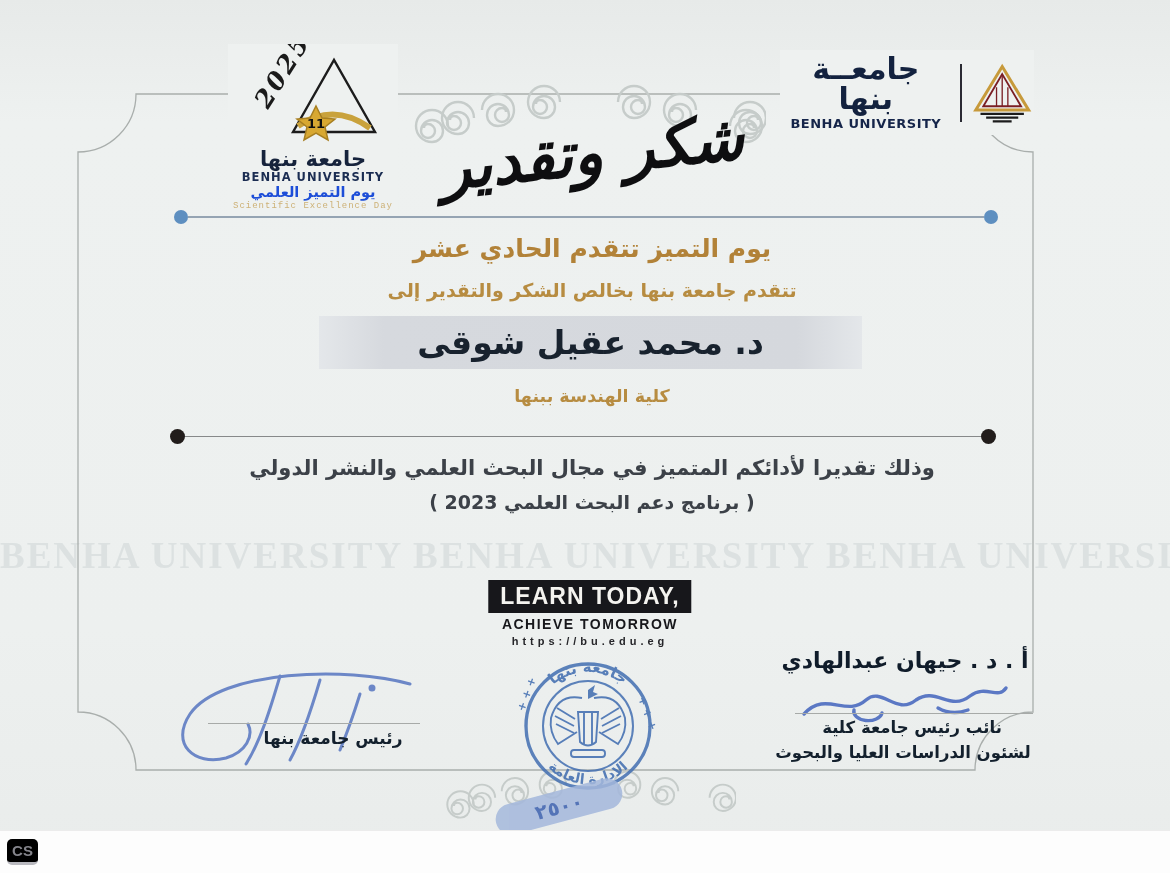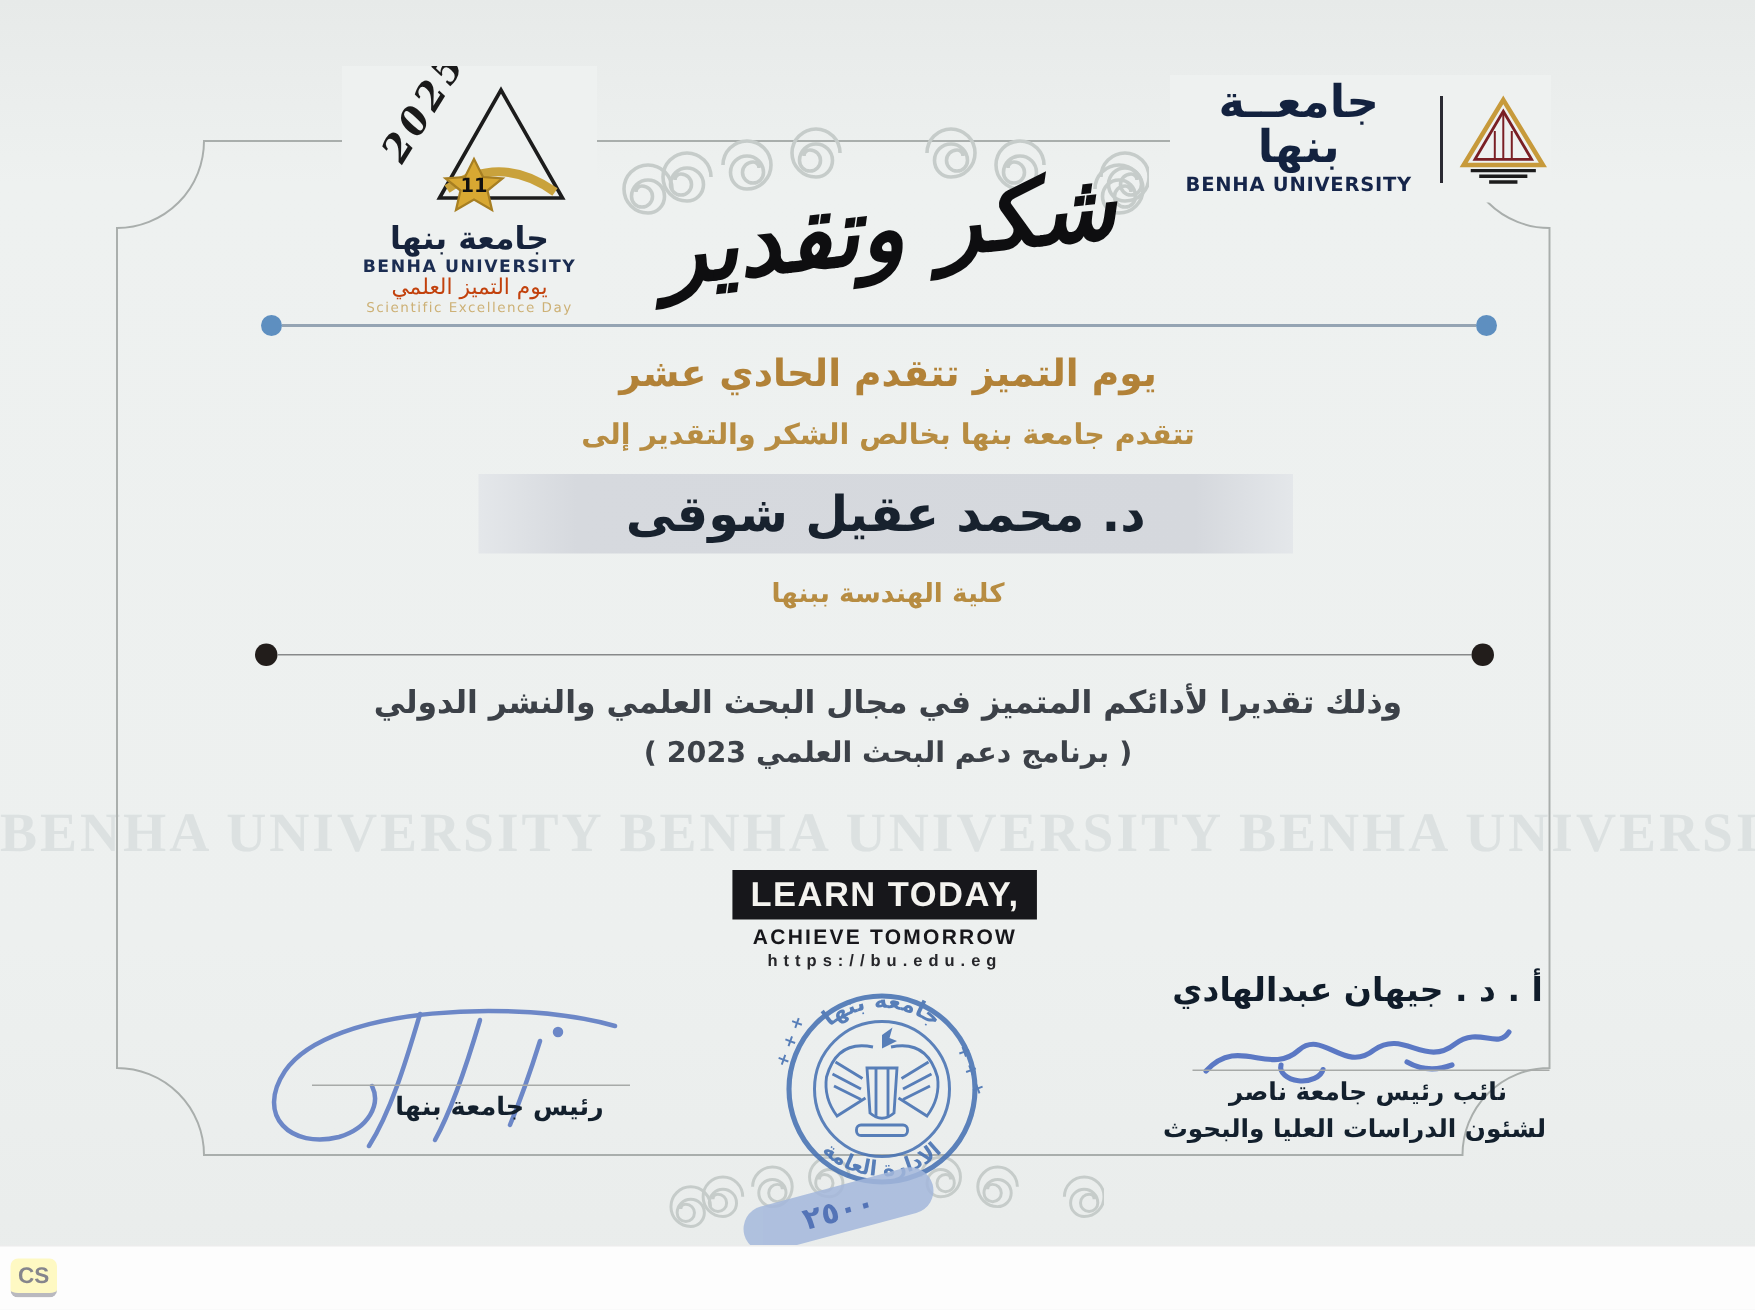--- a/index.html
+++ b/index.html
@@ -18,22 +18,22 @@
   .watermark{
     left:0;right:0;top:534px;text-align:center;white-space:nowrap;
     font-family:"Liberation Serif",serif;font-size:37px;letter-spacing:2px;
     color:#dce1e1;font-weight:bold;
   }
 
   
   .event-logo{left:228px;top:44px;width:170px;text-align:center;background:#eef1f0;padding-bottom:4px;}
   .event-logo .org-ar{font-size:21px;font-weight:bold;color:#16233c;line-height:1.05;}
   .event-logo .org-en{font-size:11.5px;font-weight:bold;color:#1b2d52;letter-spacing:1px;}
-  .event-logo .event-ar{font-size:14.5px;font-weight:normal;color:#c2410c;line-height:1.2;}
-  .event-logo .event-en{font-size:9px;color:#cdb176;letter-spacing:1px;}
+  .event-logo .event-ar{font-size:14.5px;font-weight:bold;color:#1d4ed8;line-height:1.2;}
+  .event-logo .event-en{font-size:9px;color:#cdb176;letter-spacing:1px;font-family:Liberation Mono, monospace;}
 
   .univ-logo{left:780px;top:50px;width:250px;display:flex;align-items:center;justify-content:flex-end;gap:10px;background:#eef1f0;padding:4px 2px;}
   .univ-logo .txt{text-align:center;}
   .univ-logo .org-ar{font-size:30px;font-weight:bold;color:#13223f;line-height:1;}
   .univ-logo .org-en{font-size:13px;font-weight:bold;color:#15254a;letter-spacing:.5px;margin-top:2px;}
   .univ-logo .vbar{width:2px;height:58px;background:#2a2a33;}
 
   
   .ornament{pointer-events:none;}
 
@@ -90,21 +90,21 @@
     color:#3a5fae;font-size:20px;font-weight:bold;letter-spacing:7px;
   }
 
   
   .scanbar{
     left:0;bottom:0;width:100%;height:43px;background:#fdfdfd;border-top:1px solid #ececec;
     display:flex;align-items:center;gap:11px;box-sizing:border-box;padding-left:7px;
     font-family:"Liberation Sans",sans-serif;
   }
   .cs-icon{
-    width:31px;height:26px;border-radius:5px;background:#fef9c3;color:#85858c;
+    width:31px;height:26px;border-radius:5px;background:#000000;color:#85858c;
     display:flex;align-items:center;justify-content:center;
     font-size:15px;font-weight:bold;border-bottom:3px solid #b9b9bf;box-sizing:border-box;
   }
   .scan-label{color:#a3a3a9;font-size:24px;}
 </style>
 </head>
 <body>
 
 <div class="page">
 
@@ -225,21 +225,21 @@
 
   <div class="abs centered sig-name" style="left:905px;top:648px;" dir="rtl">أ . د . جيهان عبدالهادي</div>
   <svg class="abs ink" style="left:788px;top:672px;" width="234" height="58" viewBox="0 0 234 58">
     <g fill="none" stroke="#4c6cc0" stroke-width="3.4" stroke-linecap="round" opacity="0.9">
       <path d="M 16 42 C 38 18 58 46 78 28 C 94 14 108 44 128 28 C 148 14 162 40 182 24 C 198 12 210 28 218 16"></path>
       <path d="M 66 38 a 14 9 0 1 0 28 3"></path>
       <path d="M 150 36 q 14 8 30 2"></path>
     </g>
   </svg>
   <div class="abs sig-line" style="left:795px;top:713px;width:238px;"></div>
-  <div class="abs centered sig-title" style="left:912px;top:718px;font-size:16.5px;" dir="rtl">نائب رئيس جامعة ناصر</div>
+  <div class="abs centered sig-title" style="left:912px;top:718px;font-size:16.5px;" dir="rtl">نائب رئيس جامعة كلية</div>
   <div class="abs centered sig-title" style="left:903px;top:743px;font-size:16.5px;" dir="rtl">لشئون الدراسات العليا والبحوث</div>
 
   <svg class="abs stamp" viewBox="0 0 164 170">
     <g opacity="0.86">
       <circle cx="82" cy="80" r="62" fill="none" stroke="#4470b2" stroke-width="3.4"></circle>
       <circle cx="82" cy="80" r="45" fill="none" stroke="#4470b2" stroke-width="2"></circle>
       <defs>
         <path id="arcTop" d="M 28 80 A 54 54 0 0 1 136 80"></path>
         <path id="arcBottom" d="M 24 80 A 58 58 0 0 0 140 80"></path>
       </defs>

